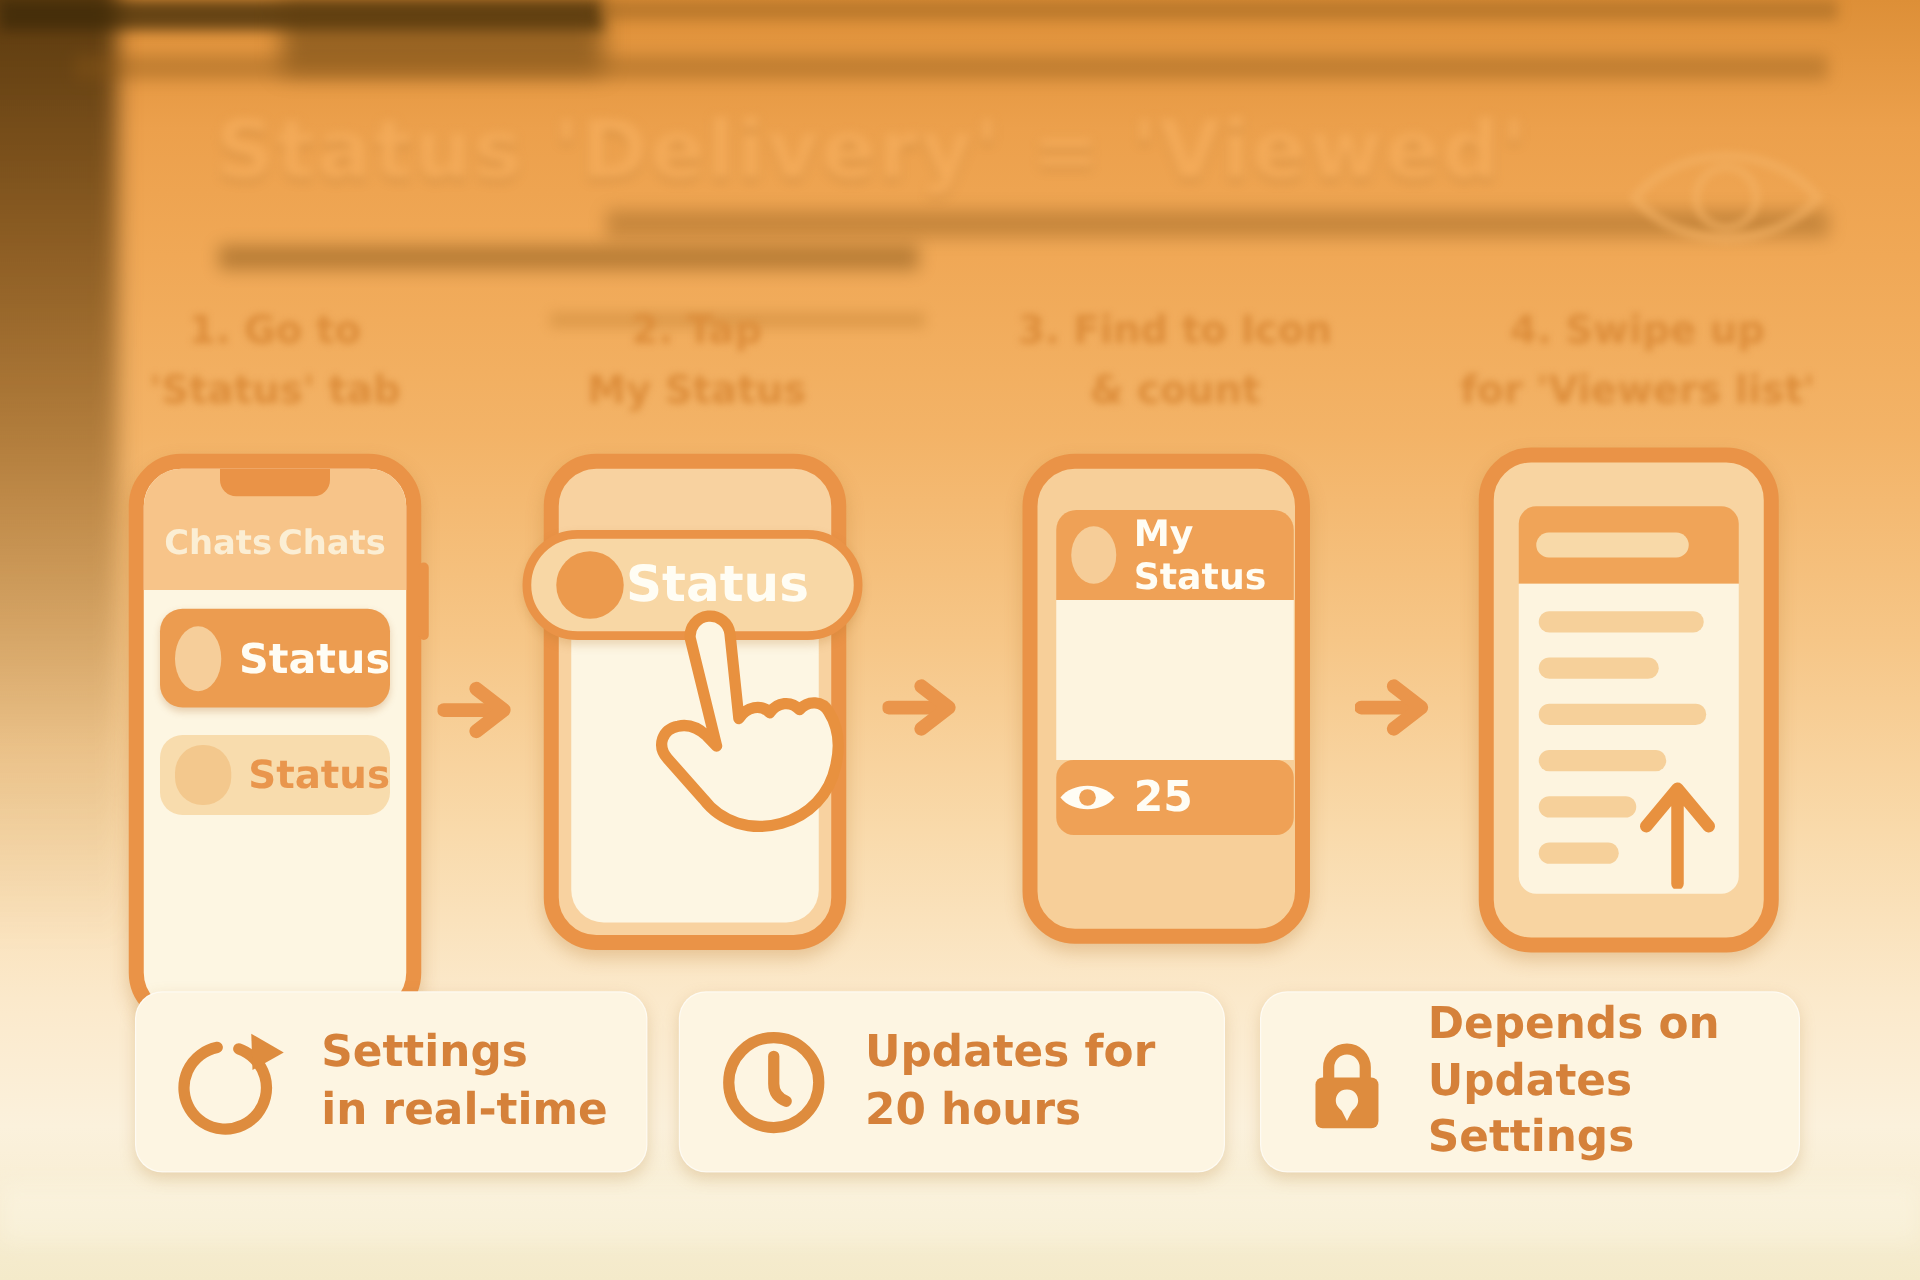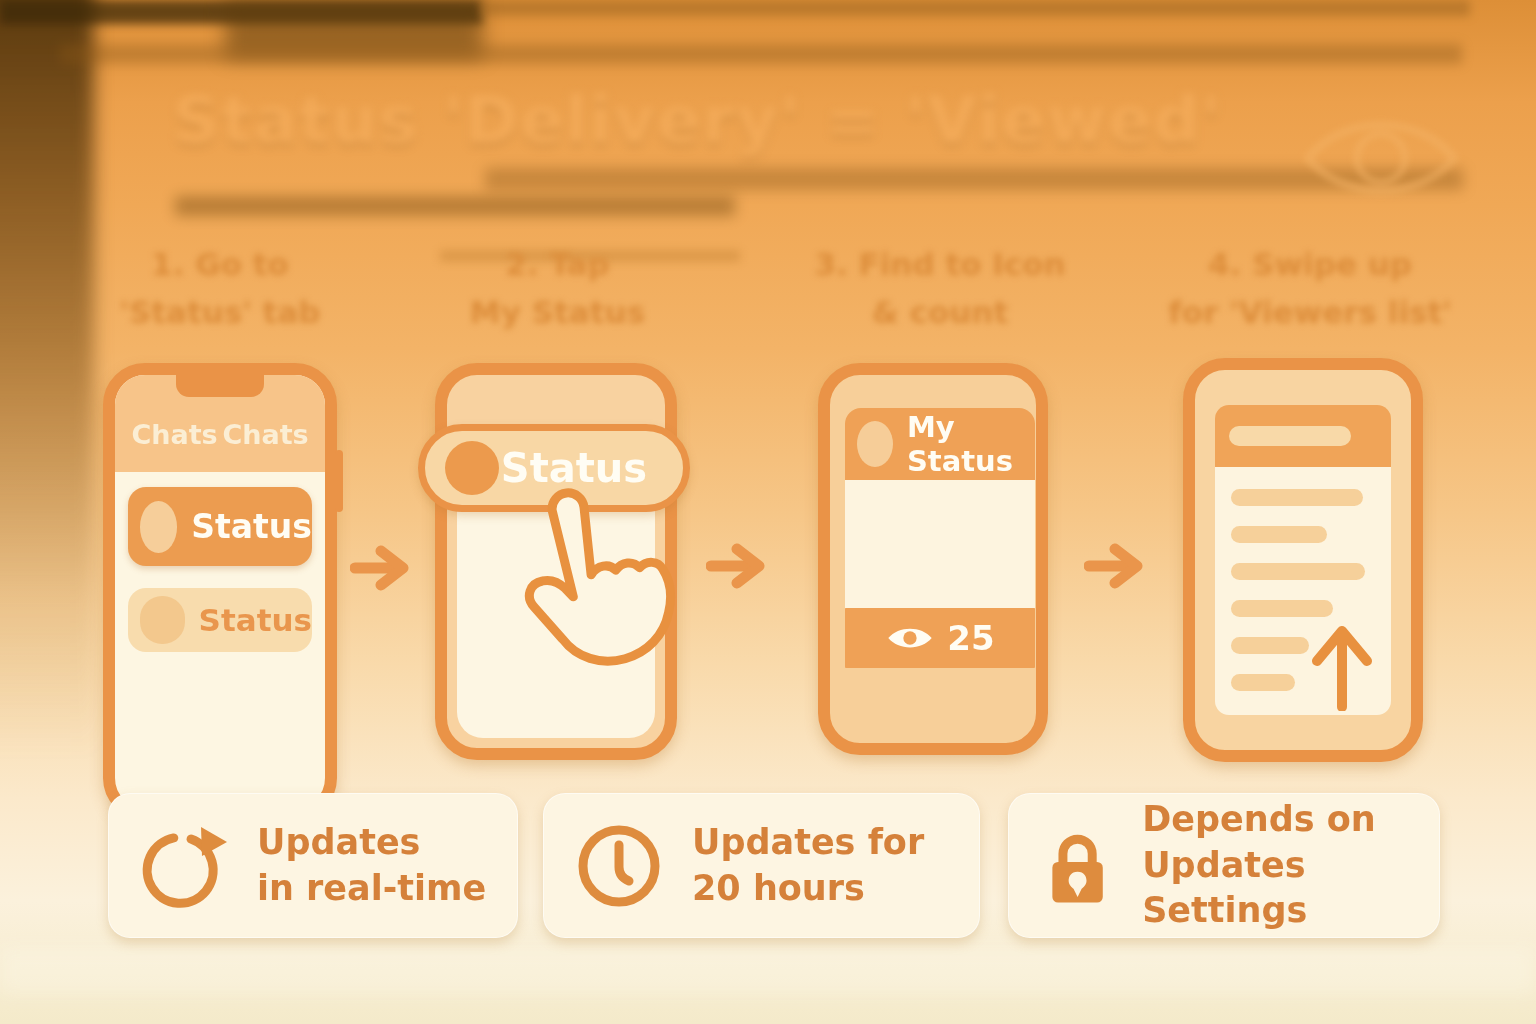--- a/index.html
+++ b/index.html
@@ -74,22 +74,22 @@
   .hand { position:absolute; left:505px; top:480px; transform:rotate(-6deg); }
 
   
   .phone-3 { left:818px; top:363px; width:230px; height:392px; background:#F7CF99; }
   .p3-card { position:absolute; left:15px; top:33px; width:190px; }
   .p3-header { height:72px; background:#EFA156; border-radius:16px 16px 0 0;
     display:flex; align-items:center; gap:14px; padding-left:12px; }
   .p3-header .dot { width:46px; height:46px; border-radius:50%; background:#F6CD98; }
   .p3-header .lbl { font-size:29px; font-weight:bold; color:#FFFDF4; }
   .p3-body { height:128px; background:#FDF4DF; }
-  .p3-footer { height:60px; background:#EFA156; border-radius:1px;
-    display:flex; align-items:center; justify-content:center; gap:12px; }
+  .p3-footer { height:60px; background:#EFA156; border-radius:14px;
+    display:flex; align-items:center; justify-content:flex-start; gap:12px; }
   .p3-footer .lbl { font-size:34px; font-weight:bold; color:#FFFDF4; }
 
   
   .phone-4 { left:1183px; top:358px; width:240px; height:404px; background:#F8D4A1; }
   .p4-card { position:absolute; left:20px; top:35px; width:176px; }
   .p4-header { height:62px; background:#F0A458; border-radius:14px 14px 0 0; position:relative; }
   .p4-header .pill { position:absolute; left:14px; top:21px; width:122px; height:20px;
     background:#F8D9A8; border-radius:10px; }
   .p4-body { height:248px; background:#FDF4DF; border-radius:0 0 14px 14px;
     padding:22px 0 0 16px; position:relative; }
@@ -229,21 +229,21 @@
     <path d="M5 24 H42" stroke="#EA954B" stroke-width="11" stroke-linecap="round"></path>
     <path d="M31 7 L53 24 L31 41" fill="none" stroke="#EA954B" stroke-width="11" stroke-linecap="round" stroke-linejoin="round"></path>
   </svg>
 
   <div class="info-card card-1">
     <svg width="90" height="90" viewBox="0 0 90 90">
       <path d="M76 40 A33 33 0 1 0 73 57" fill="none" stroke="#DE8C3E" stroke-width="9" stroke-linecap="round" transform="rotate(-96 45 47)"></path>
       <polygon points="62,6 88,21 63,35" fill="#DE8C3E"></polygon>
     </svg>
     <div class="card-text">
-      <div>Updates</div>
+      <div>Settings</div>
       <div>in real-time</div>
     </div>
   </div>
 
   <div class="info-card card-2">
     <svg width="90" height="90" viewBox="0 0 90 90">
       <circle cx="45" cy="45" r="36" fill="none" stroke="#DE8C3E" stroke-width="9"></circle>
       <path d="M45 24 v22 q0 10 10 14" fill="none" stroke="#DE8C3E" stroke-width="9" stroke-linecap="round"></path>
     </svg>
     <div class="card-text">

